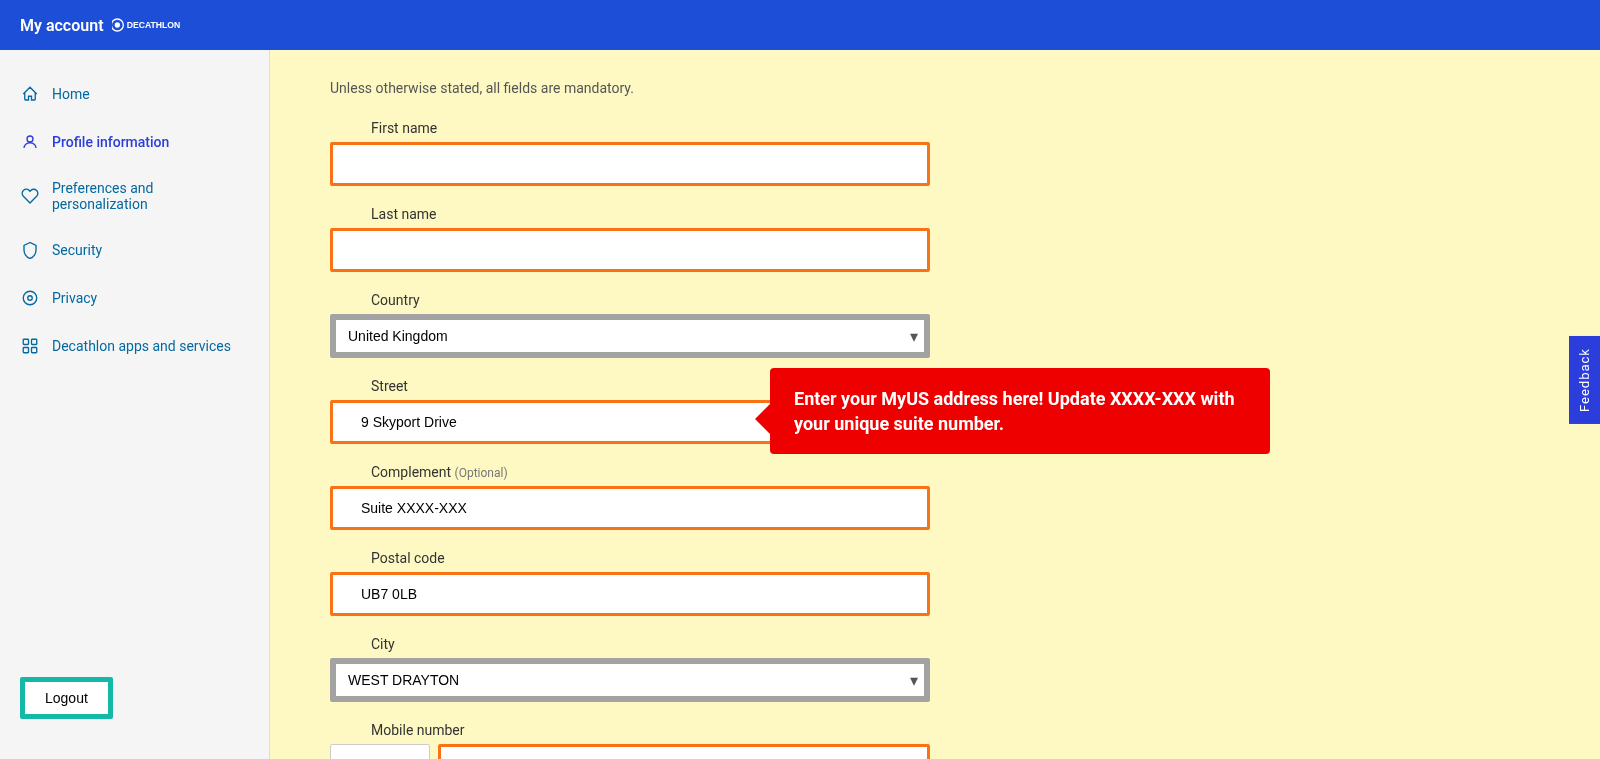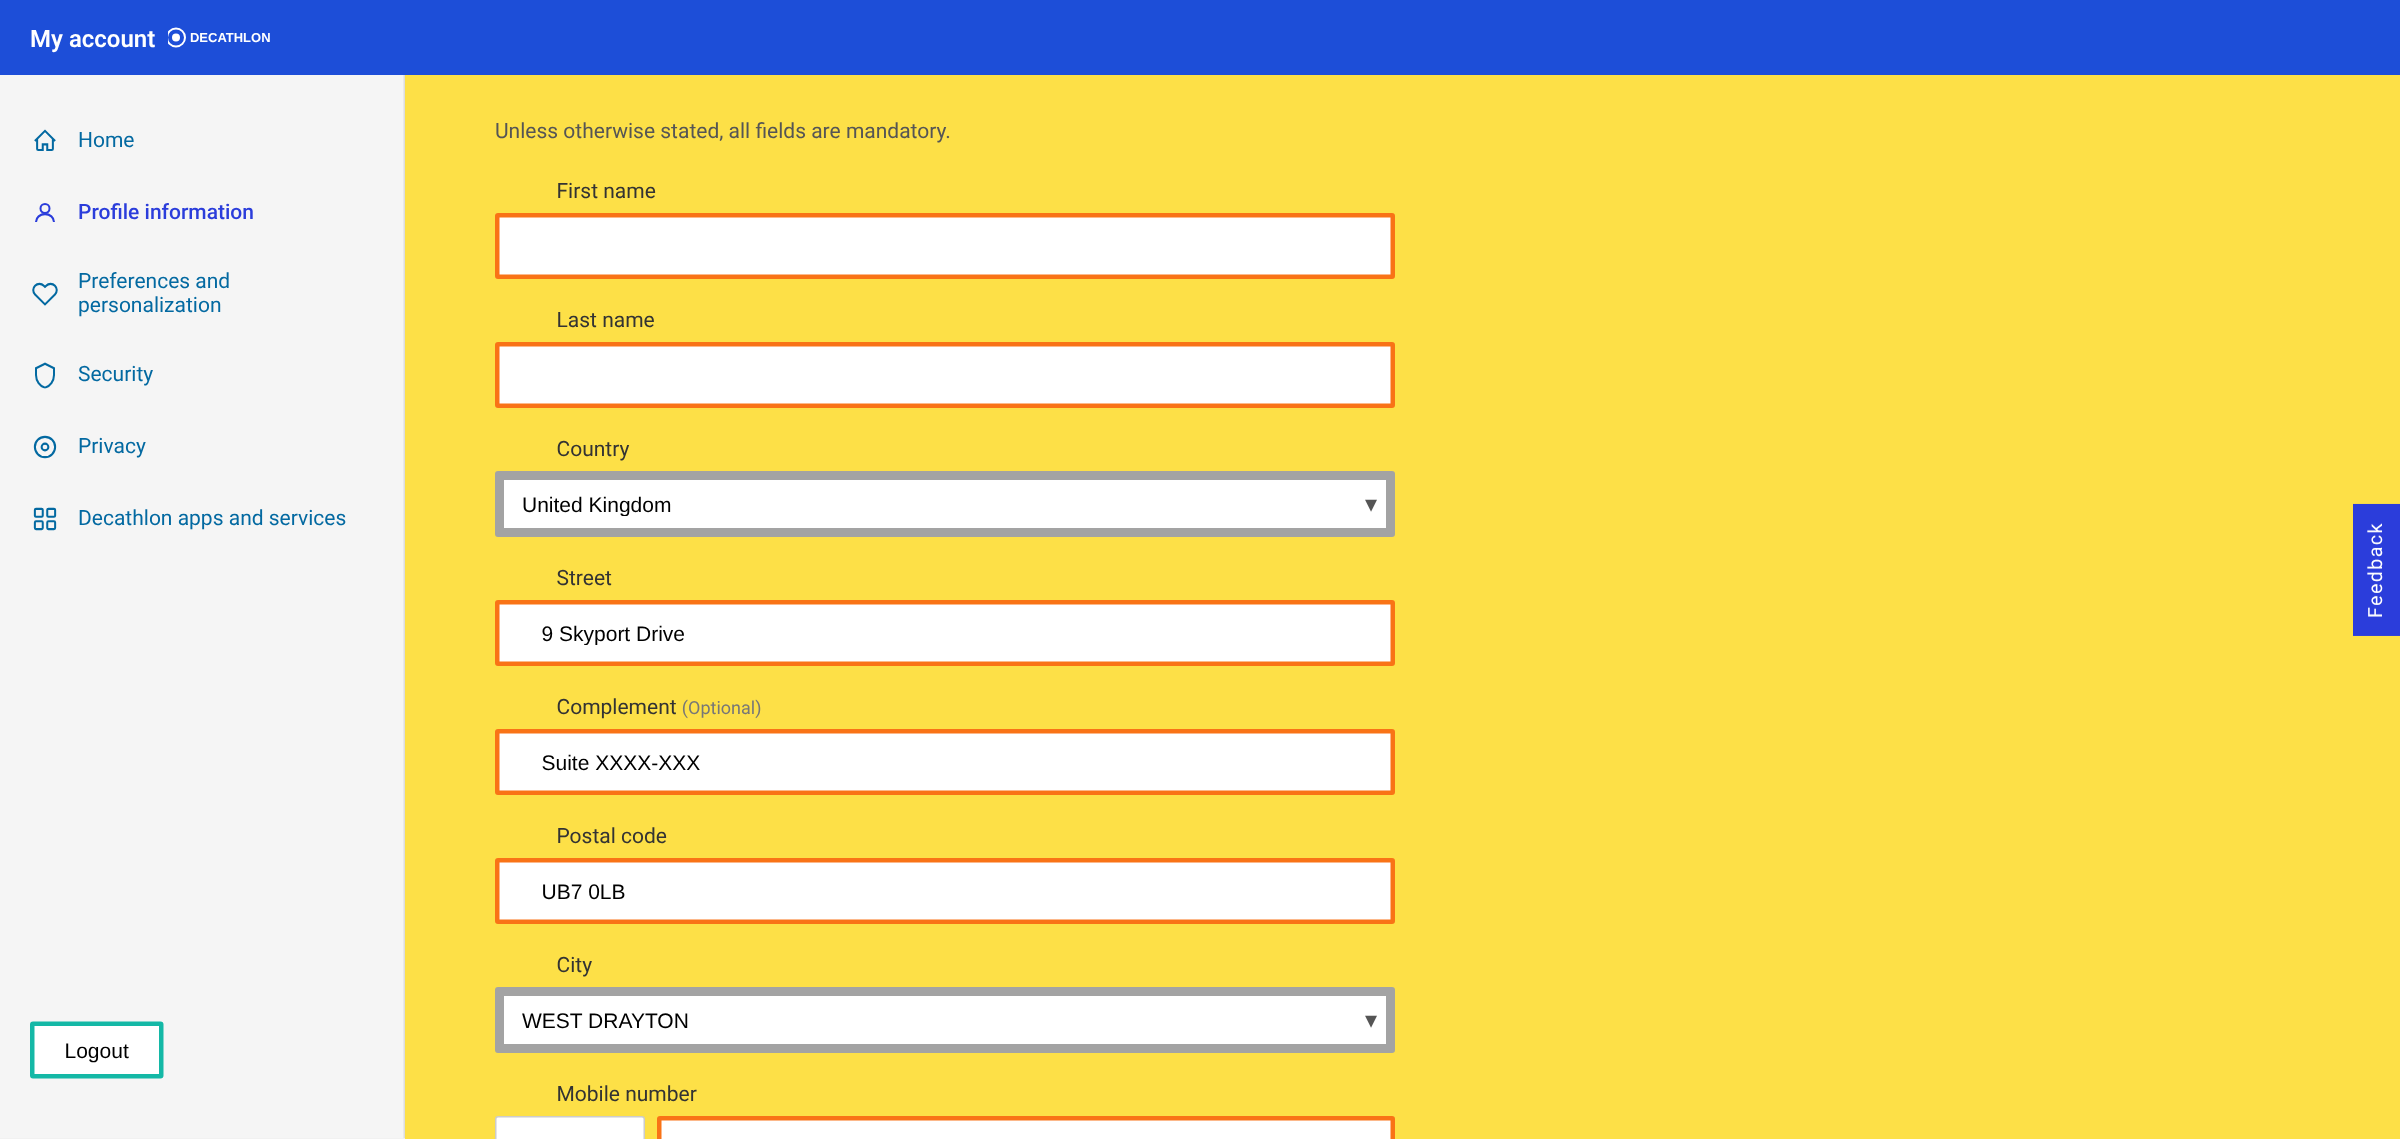--- a/index.html
+++ b/index.html
@@ -60,33 +60,33 @@
     .sidebar-nav li .nav-icon {
       width: 20px;
       height: 20px;
       display: flex;
       align-items: center;
       justify-content: center;
       flex-shrink: 0;
     }
     .logout-area { padding: 20px; }
     .logout-btn {
-      border: 3px solid #14b8a6;
+      border: 5px solid #14b8a6;
       background: white;
       padding: 8px 20px;
       font-size: 14px;
       cursor: pointer;
       border-radius: 2px;
     }
 
     
     .main-content {
       flex: 1;
       overflow-y: auto;
-      background: #fde047;
+      background: #fef9c3;
       padding: 30px 60px;
       position: relative;
     }
 
     .form-note {
       font-size: 14px;
       color: #555;
       margin-bottom: 24px;
     }
 
@@ -323,20 +323,23 @@
           <option>Italy</option>
         </select>
         <span class="select-chevron">▾</span>
       </div>
     </div>
 
     <div class="form-group street-row">
       <label class="form-label">Street</label>
       <input class="form-input" type="text" value="9 Skyport Drive" style="">
       
+      <div class="tooltip-bubble">
+        <span>Enter your MyUS address here! Update XXXX-XXX with your unique suite number.</span>
+      </div>
     </div>
 
     <div class="form-group">
       <label class="form-label">
         <span>Complement</span>
         <span class="optional">(Optional)</span>
       </label>
       <input class="form-input" type="text" value="Suite XXXX-XXX" style="">
     </div>
 

